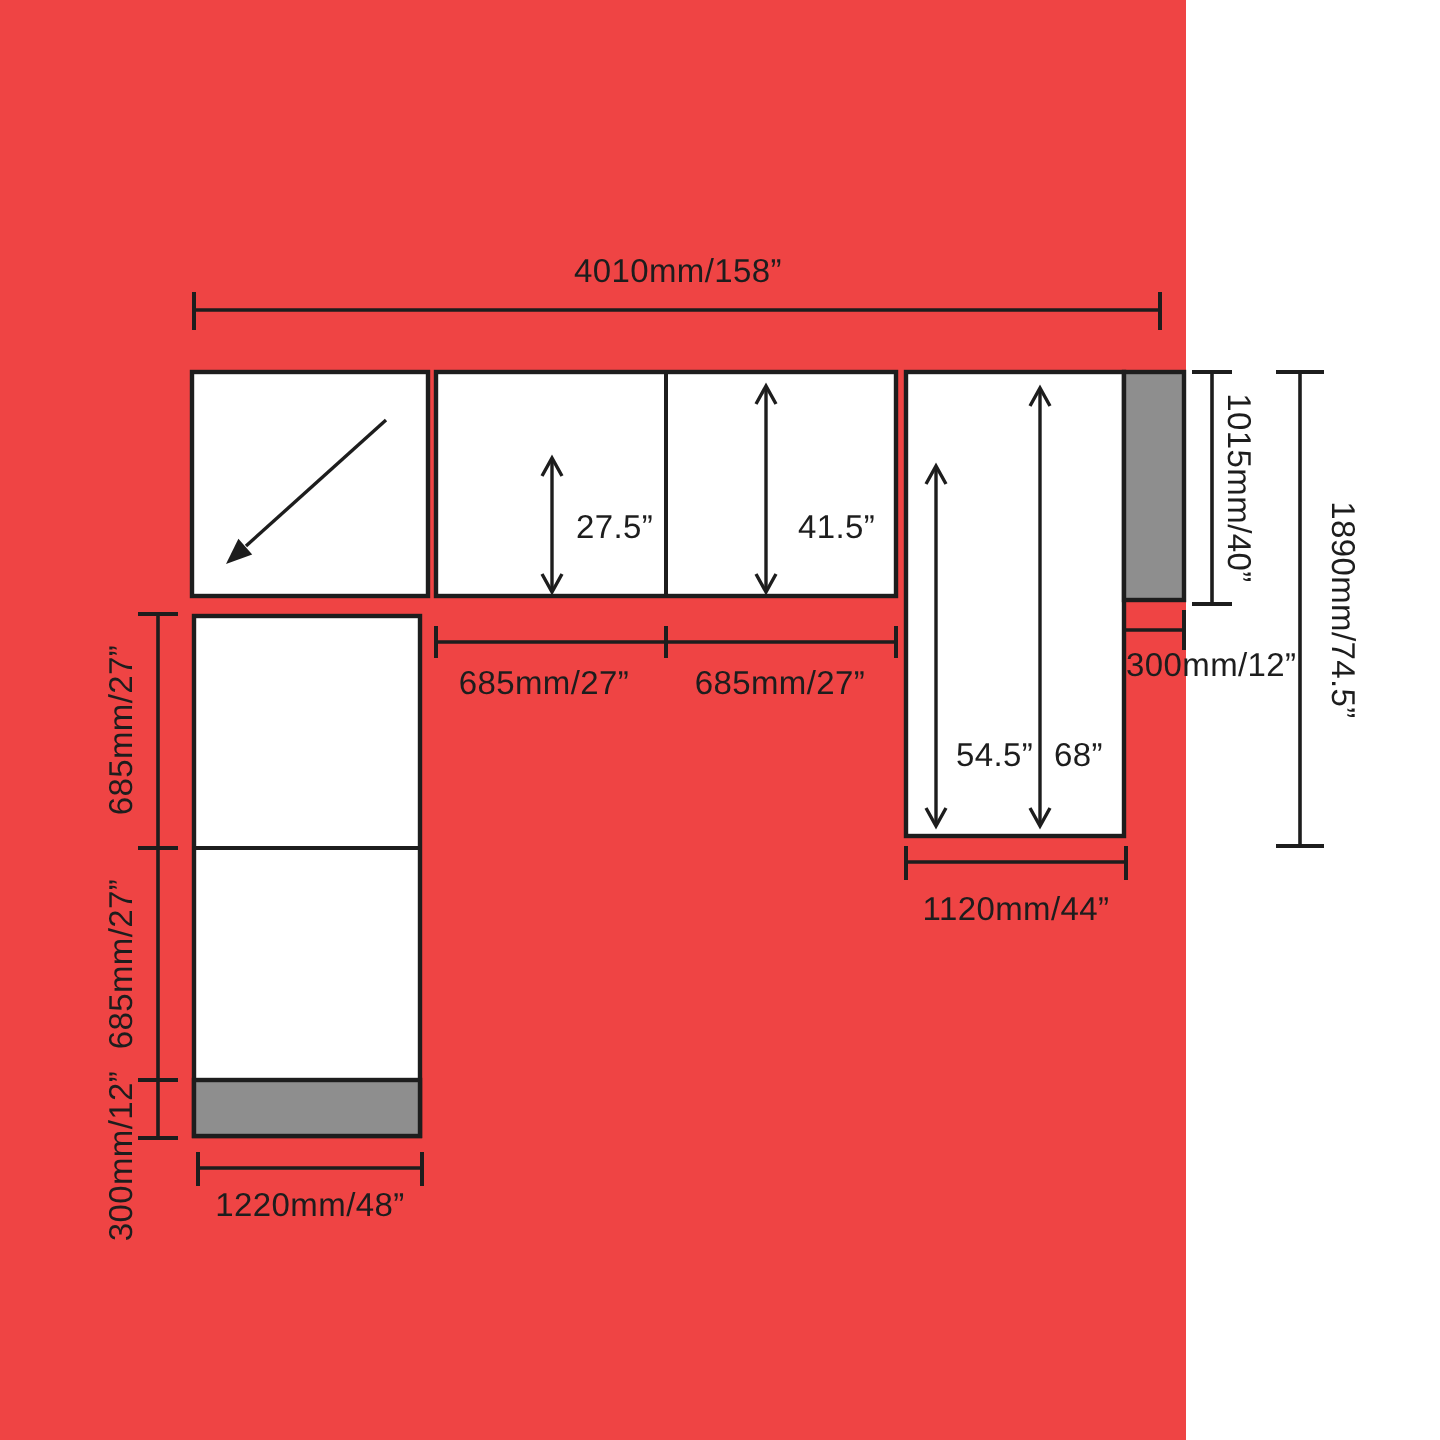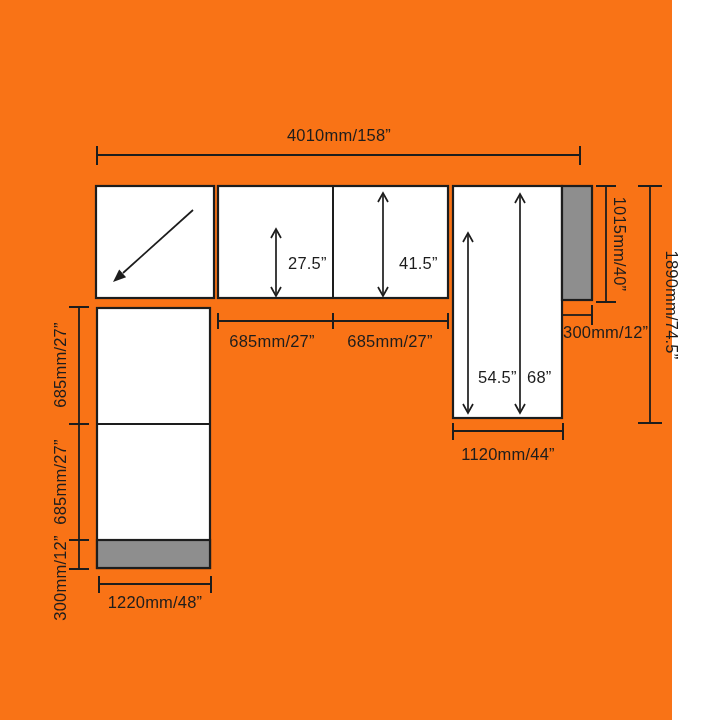--- a/index.html
+++ b/index.html
@@ -1,20 +1,20 @@
 <!DOCTYPE html>
 <html><head>
 <meta charset="utf-8">
 <style>
   html, body { margin: 0; padding: 0; background: #ffffff; }
   .stage {
     position: relative;
-    width: 672px;
+    width: 593px;
     height: 720px;
-    background: #f97316;
+    background: #ef4444;
     font-family: "Liberation Sans", sans-serif;
     text-decoration: underline;
   }
   svg { display: block; }
   svg text {
     font-family: "Liberation Sans", sans-serif;
     font-size: 16.5px;
     fill: #1d1d1d;
     letter-spacing: 0.2px;
   }

